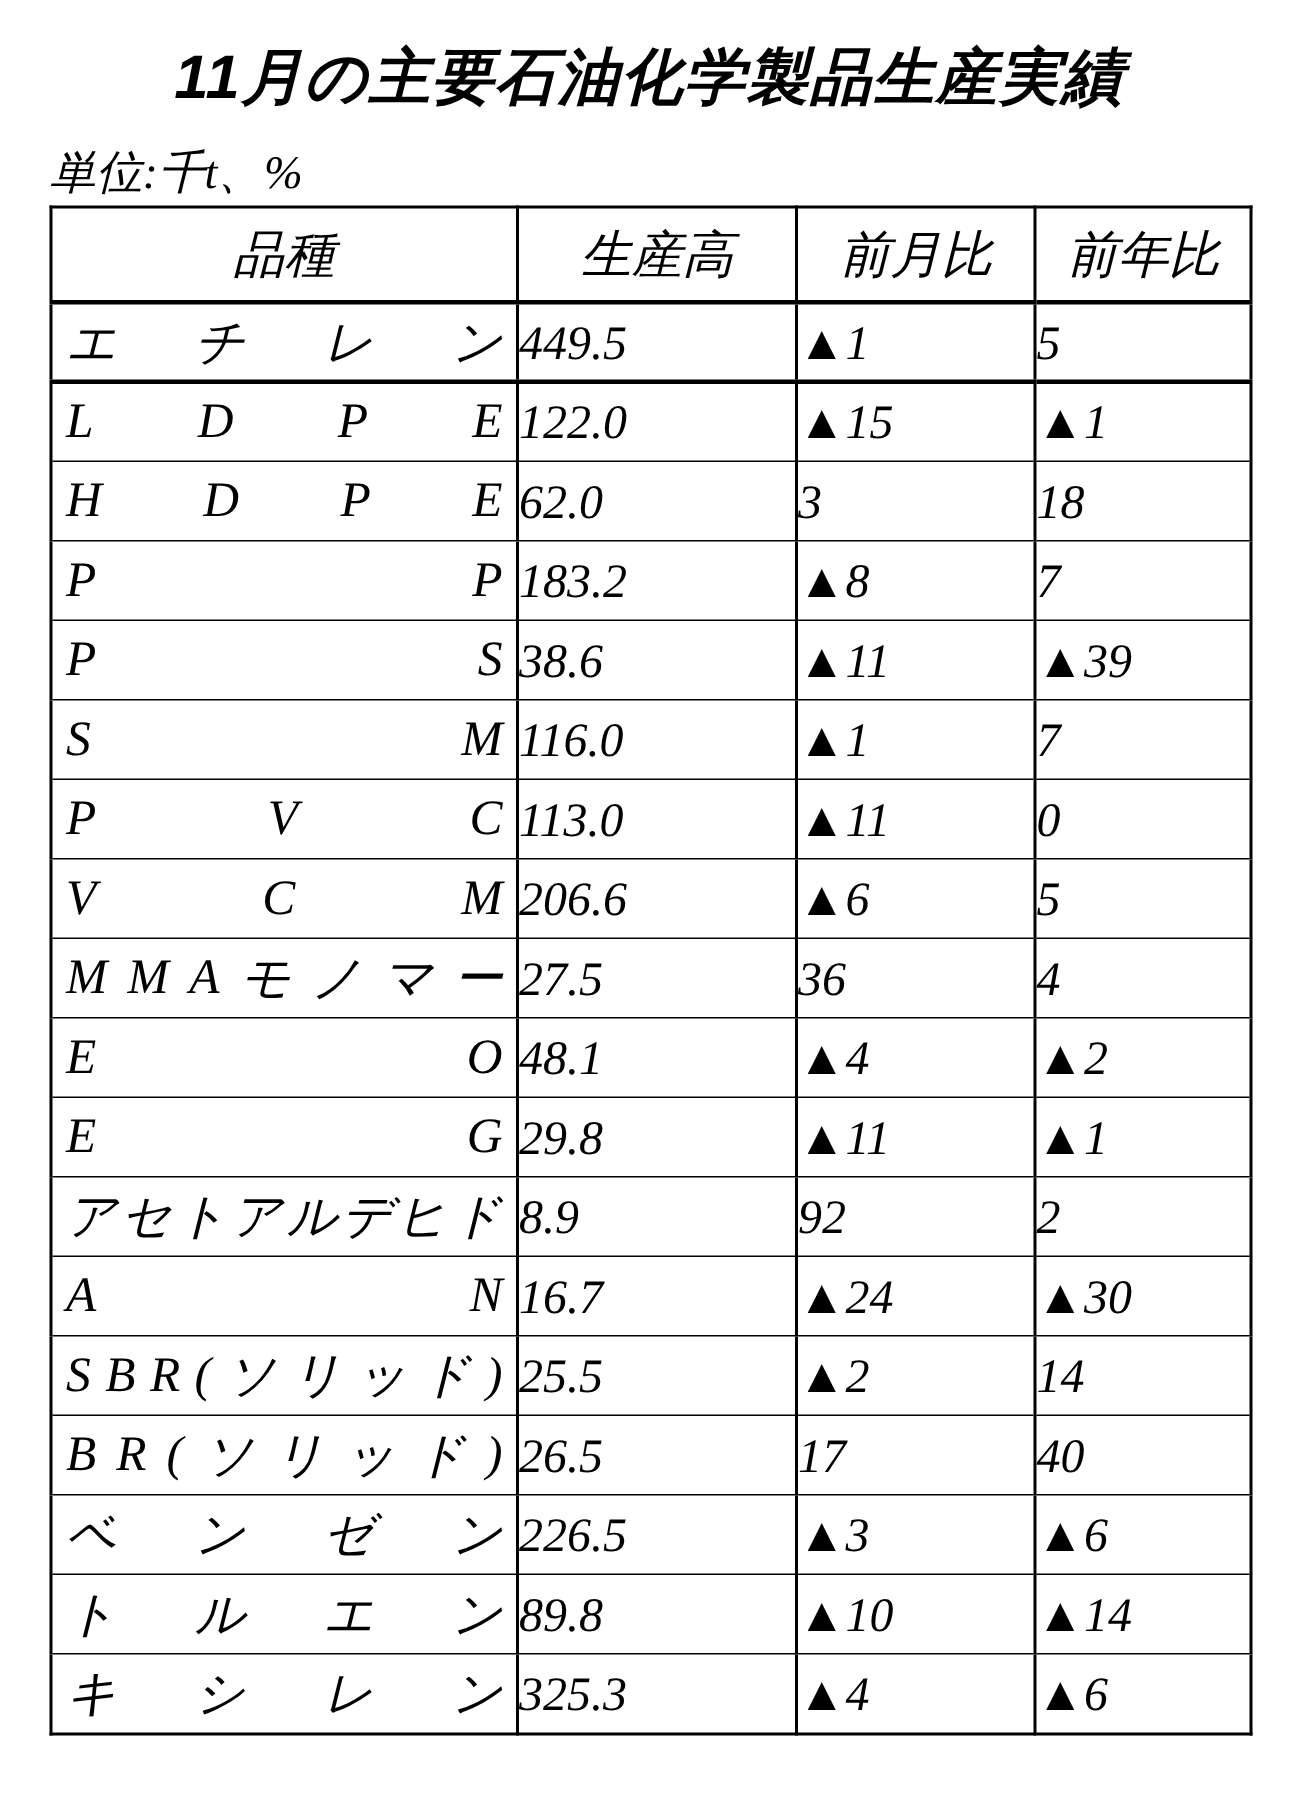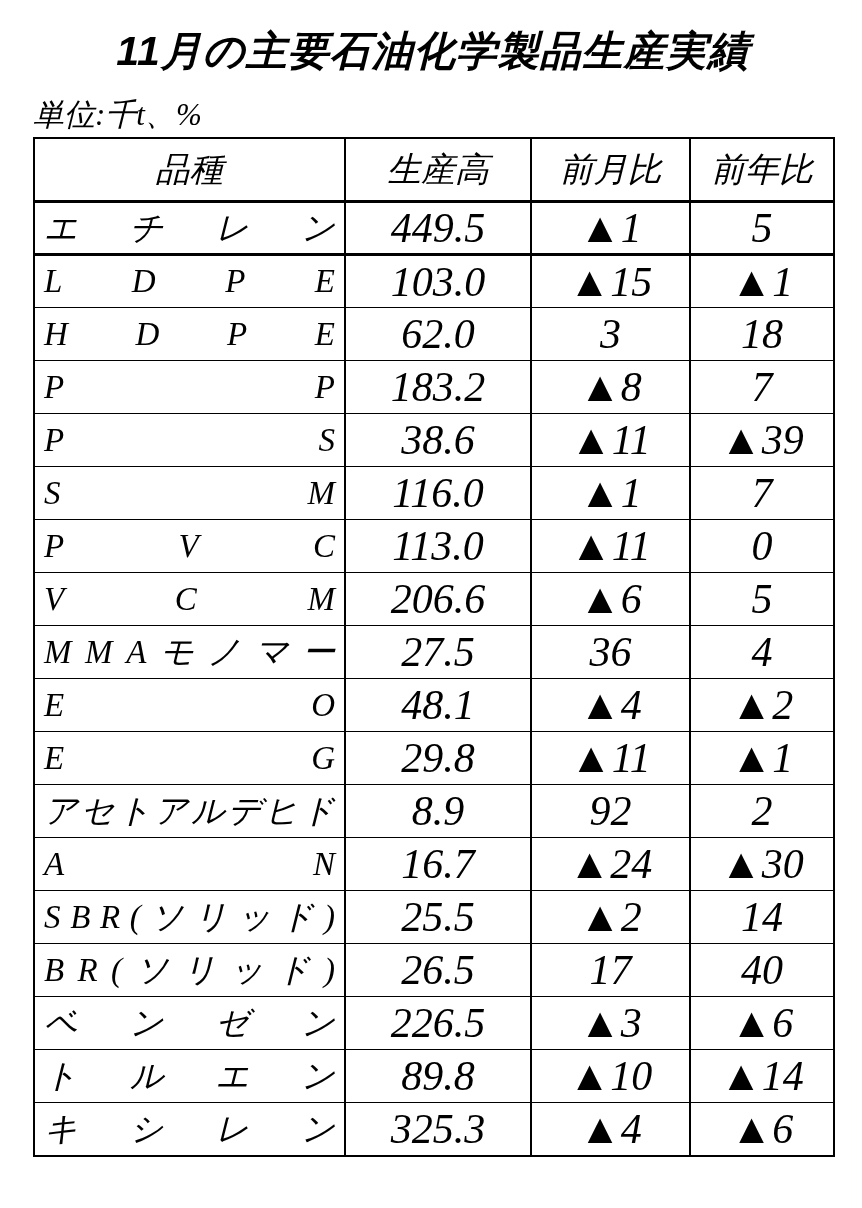--- a/index.html
+++ b/index.html
@@ -59,22 +59,21 @@
   tbody tr.lead-row td { border-bottom-width: 3px; }
   tbody tr:last-child td { border-bottom-width: 2px; }
   .name-cell { padding: 0 9px; }
   .name-flex {
     display: flex;
     justify-content: space-between;
     align-items: center;
     font-size: 33px;
   }
   .num-cell {
-    text-align: center;
-    font-size: 42px;
+    font-size: 32px;
     font-family: "Liberation Serif", "DejaVu Sans", serif;
   }
 </style>
 </head>
 <body>
 
 <div class="page">
 
   <h1 class="title">11月の主要石油化学製品生産実績</h1>
 
@@ -114,21 +113,21 @@
 
   <tr>
     <td class="name-cell">
       <span class="name-flex">
               <span>L</span>
               <span>D</span>
               <span>P</span>
               <span>E</span>
             </span>
     </td>
-    <td class="num-cell prod">103.0</td>
+    <td class="num-cell prod">122.0</td>
     <td class="num-cell mom">▲15</td>
     <td class="num-cell yoy">▲1</td>
   </tr>
 
   <tr>
     <td class="name-cell">
       <span class="name-flex">
               <span>H</span>
               <span>D</span>
               <span>P</span>

